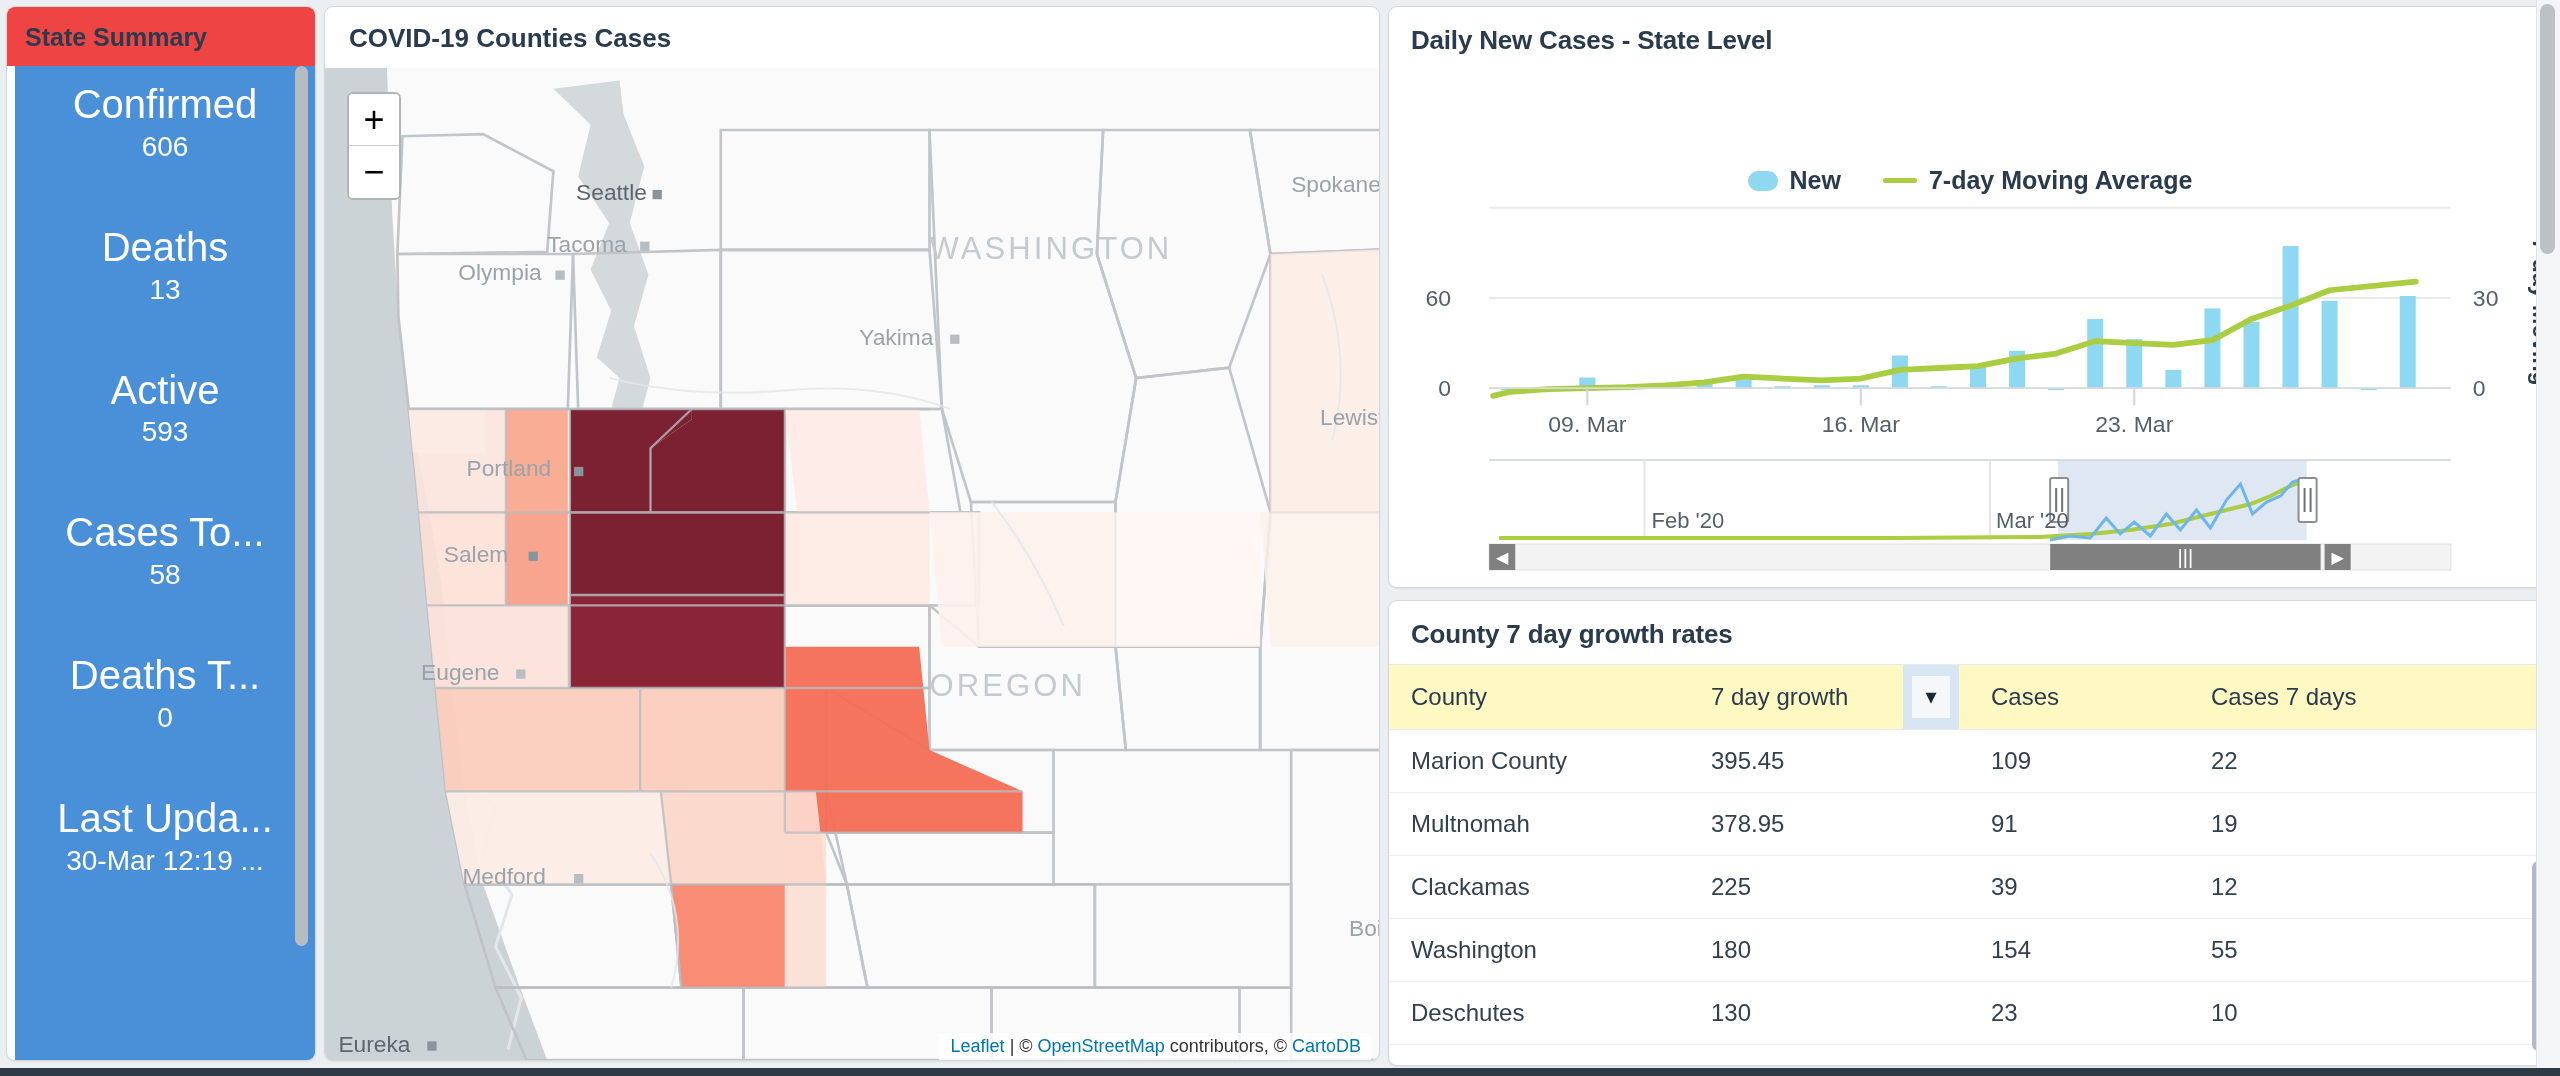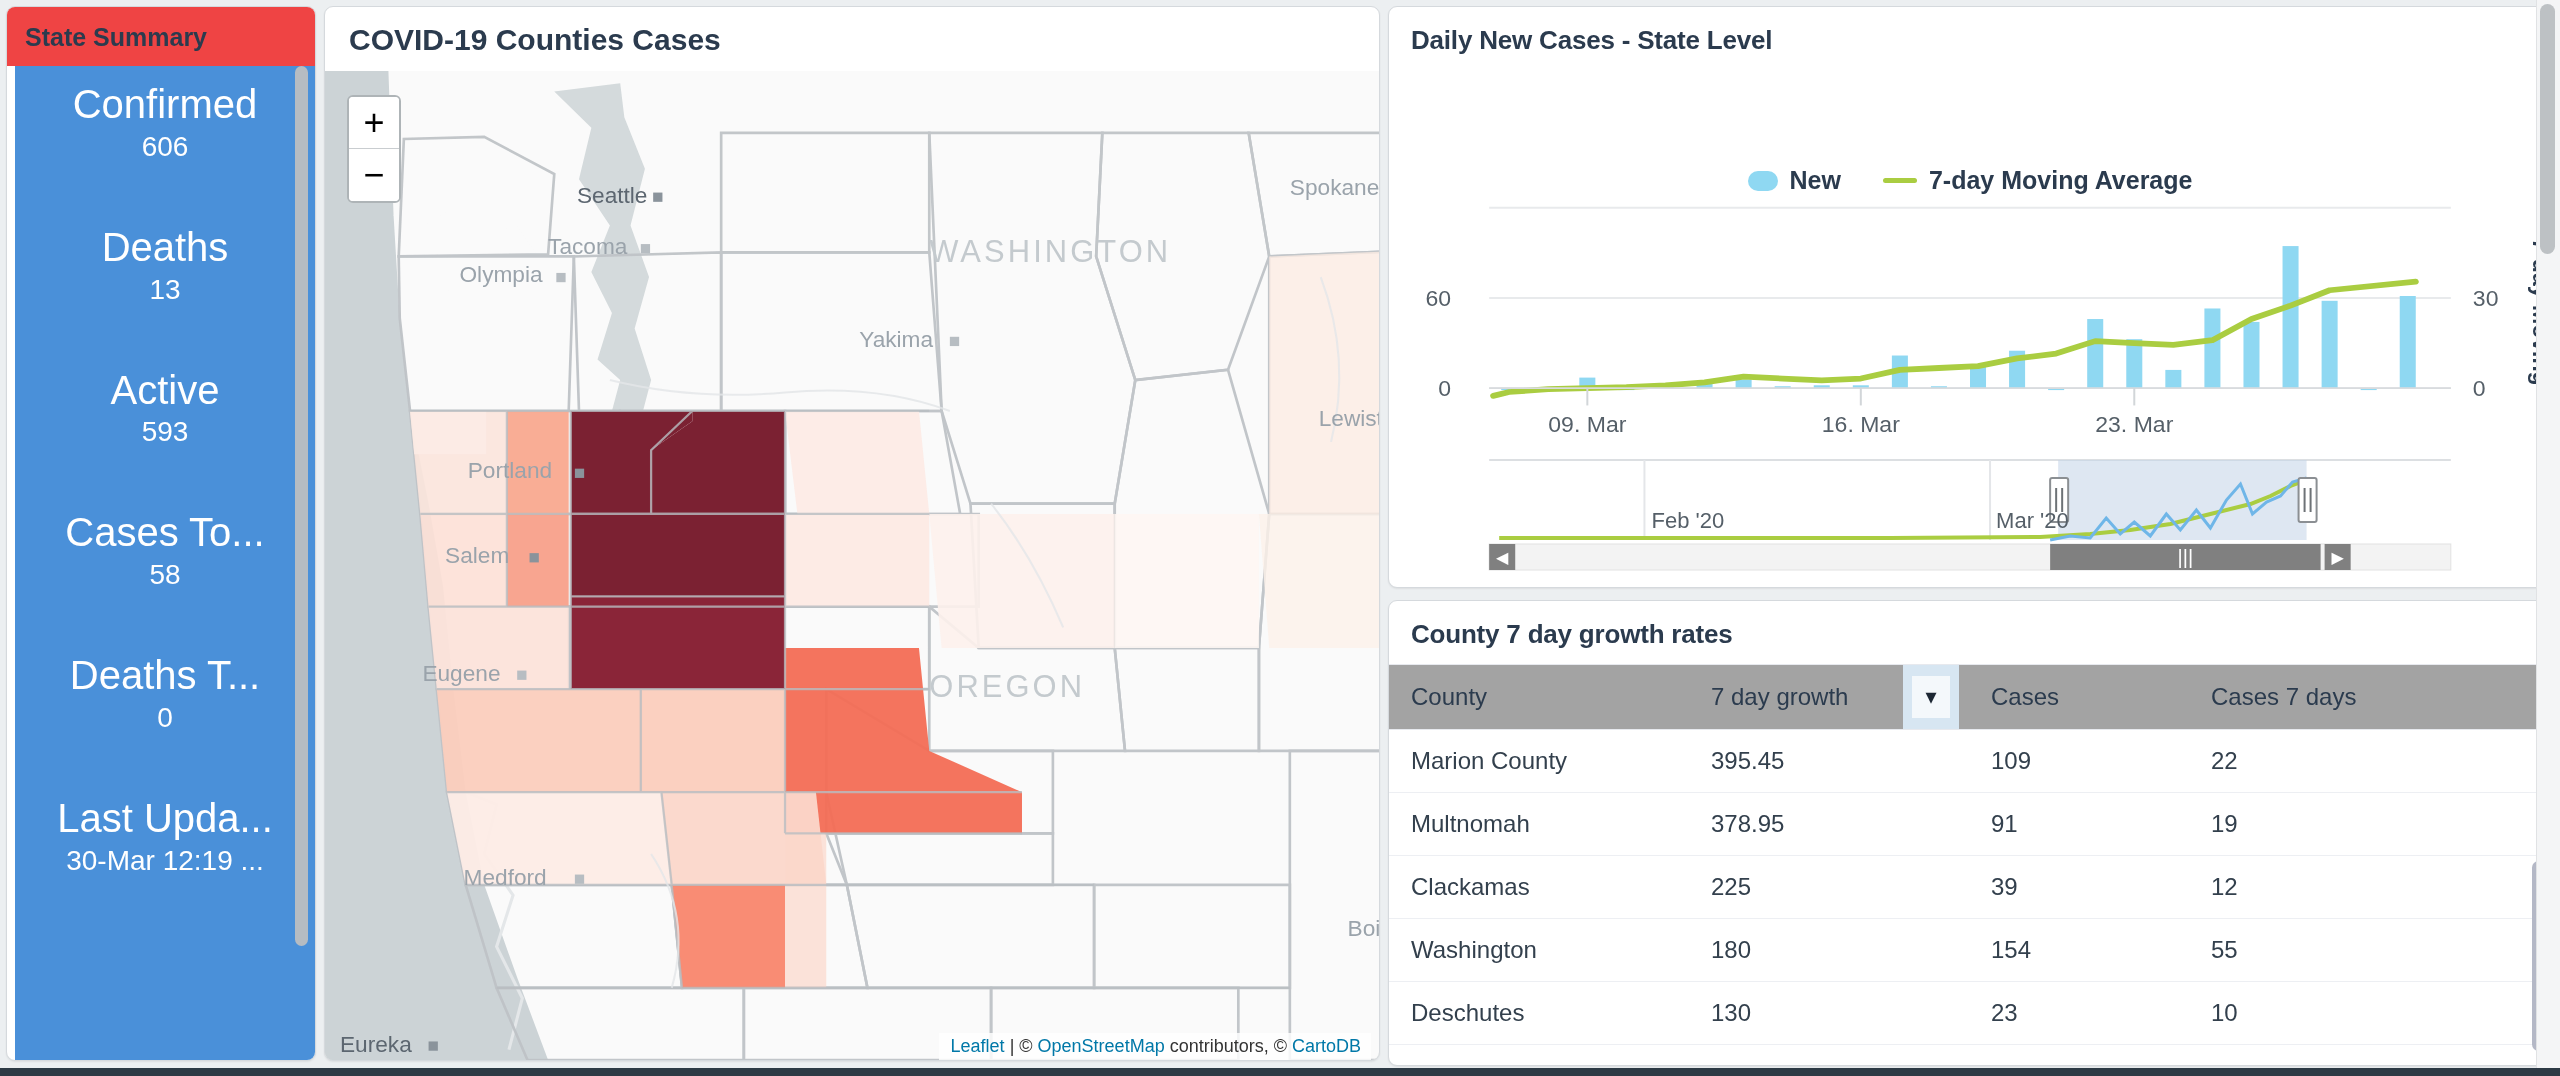--- a/index.html
+++ b/index.html
@@ -83,21 +83,21 @@
   .sb-thumb {
     position: absolute; top: 60px; right: 8px; width: 13px; height: 880px;
     background: #b6bcc2; border-radius: 7px;
   }
 
   
   .map-wrap { flex: 1 1 auto; position: relative; }
   .map-card { height: 1055px; display: flex; flex-direction: column; }
   .map-head {
     padding: 16px 0 14px 24px;
-    font-size: 30px; font-weight: bold; color: #2b3b4e;
+    font-size: 26px; font-weight: bold; color: #2b3b4e;
     flex: 0 0 auto;
   }
   .map-area {
     flex: 1 1 auto;
     position: relative;
     background: #ccd3d6;
     overflow: hidden;
   }
   .zoom-ctl {
     position: absolute; left: 22px; top: 24px;
@@ -155,21 +155,21 @@
   .axis-text { fill: #555f68; font-size: 23px; font-family: "Liberation Sans", sans-serif; }
   .ytitle { fill: #2b3b4e; font-size: 24px; font-weight: bold; font-family: "Liberation Sans", sans-serif; }
 
   .nav-area { position: absolute; left: 0; bottom: 8px; width: 100%; height: 130px; }
   .nav-label { fill: #555f68; font-size: 22px; font-family: "Liberation Sans", sans-serif; }
 
   
   .table-card { flex: 1 1 auto; position: relative; overflow: hidden; }
   .tbl { width: 100%; border-collapse: collapse; table-layout: fixed; }
   .tbl th {
-    background: #a3a3a3;
+    background: #fef9c3;
     text-align: left;
     font-size: 24px;
     font-weight: 400;
     color: #2b3b4e;
     padding: 18px 0 18px 22px;
     border-top: 1px solid #e7e9ee;
     border-bottom: 1px solid #e7e9ee;
     position: relative;
   }
   .tbl td {

